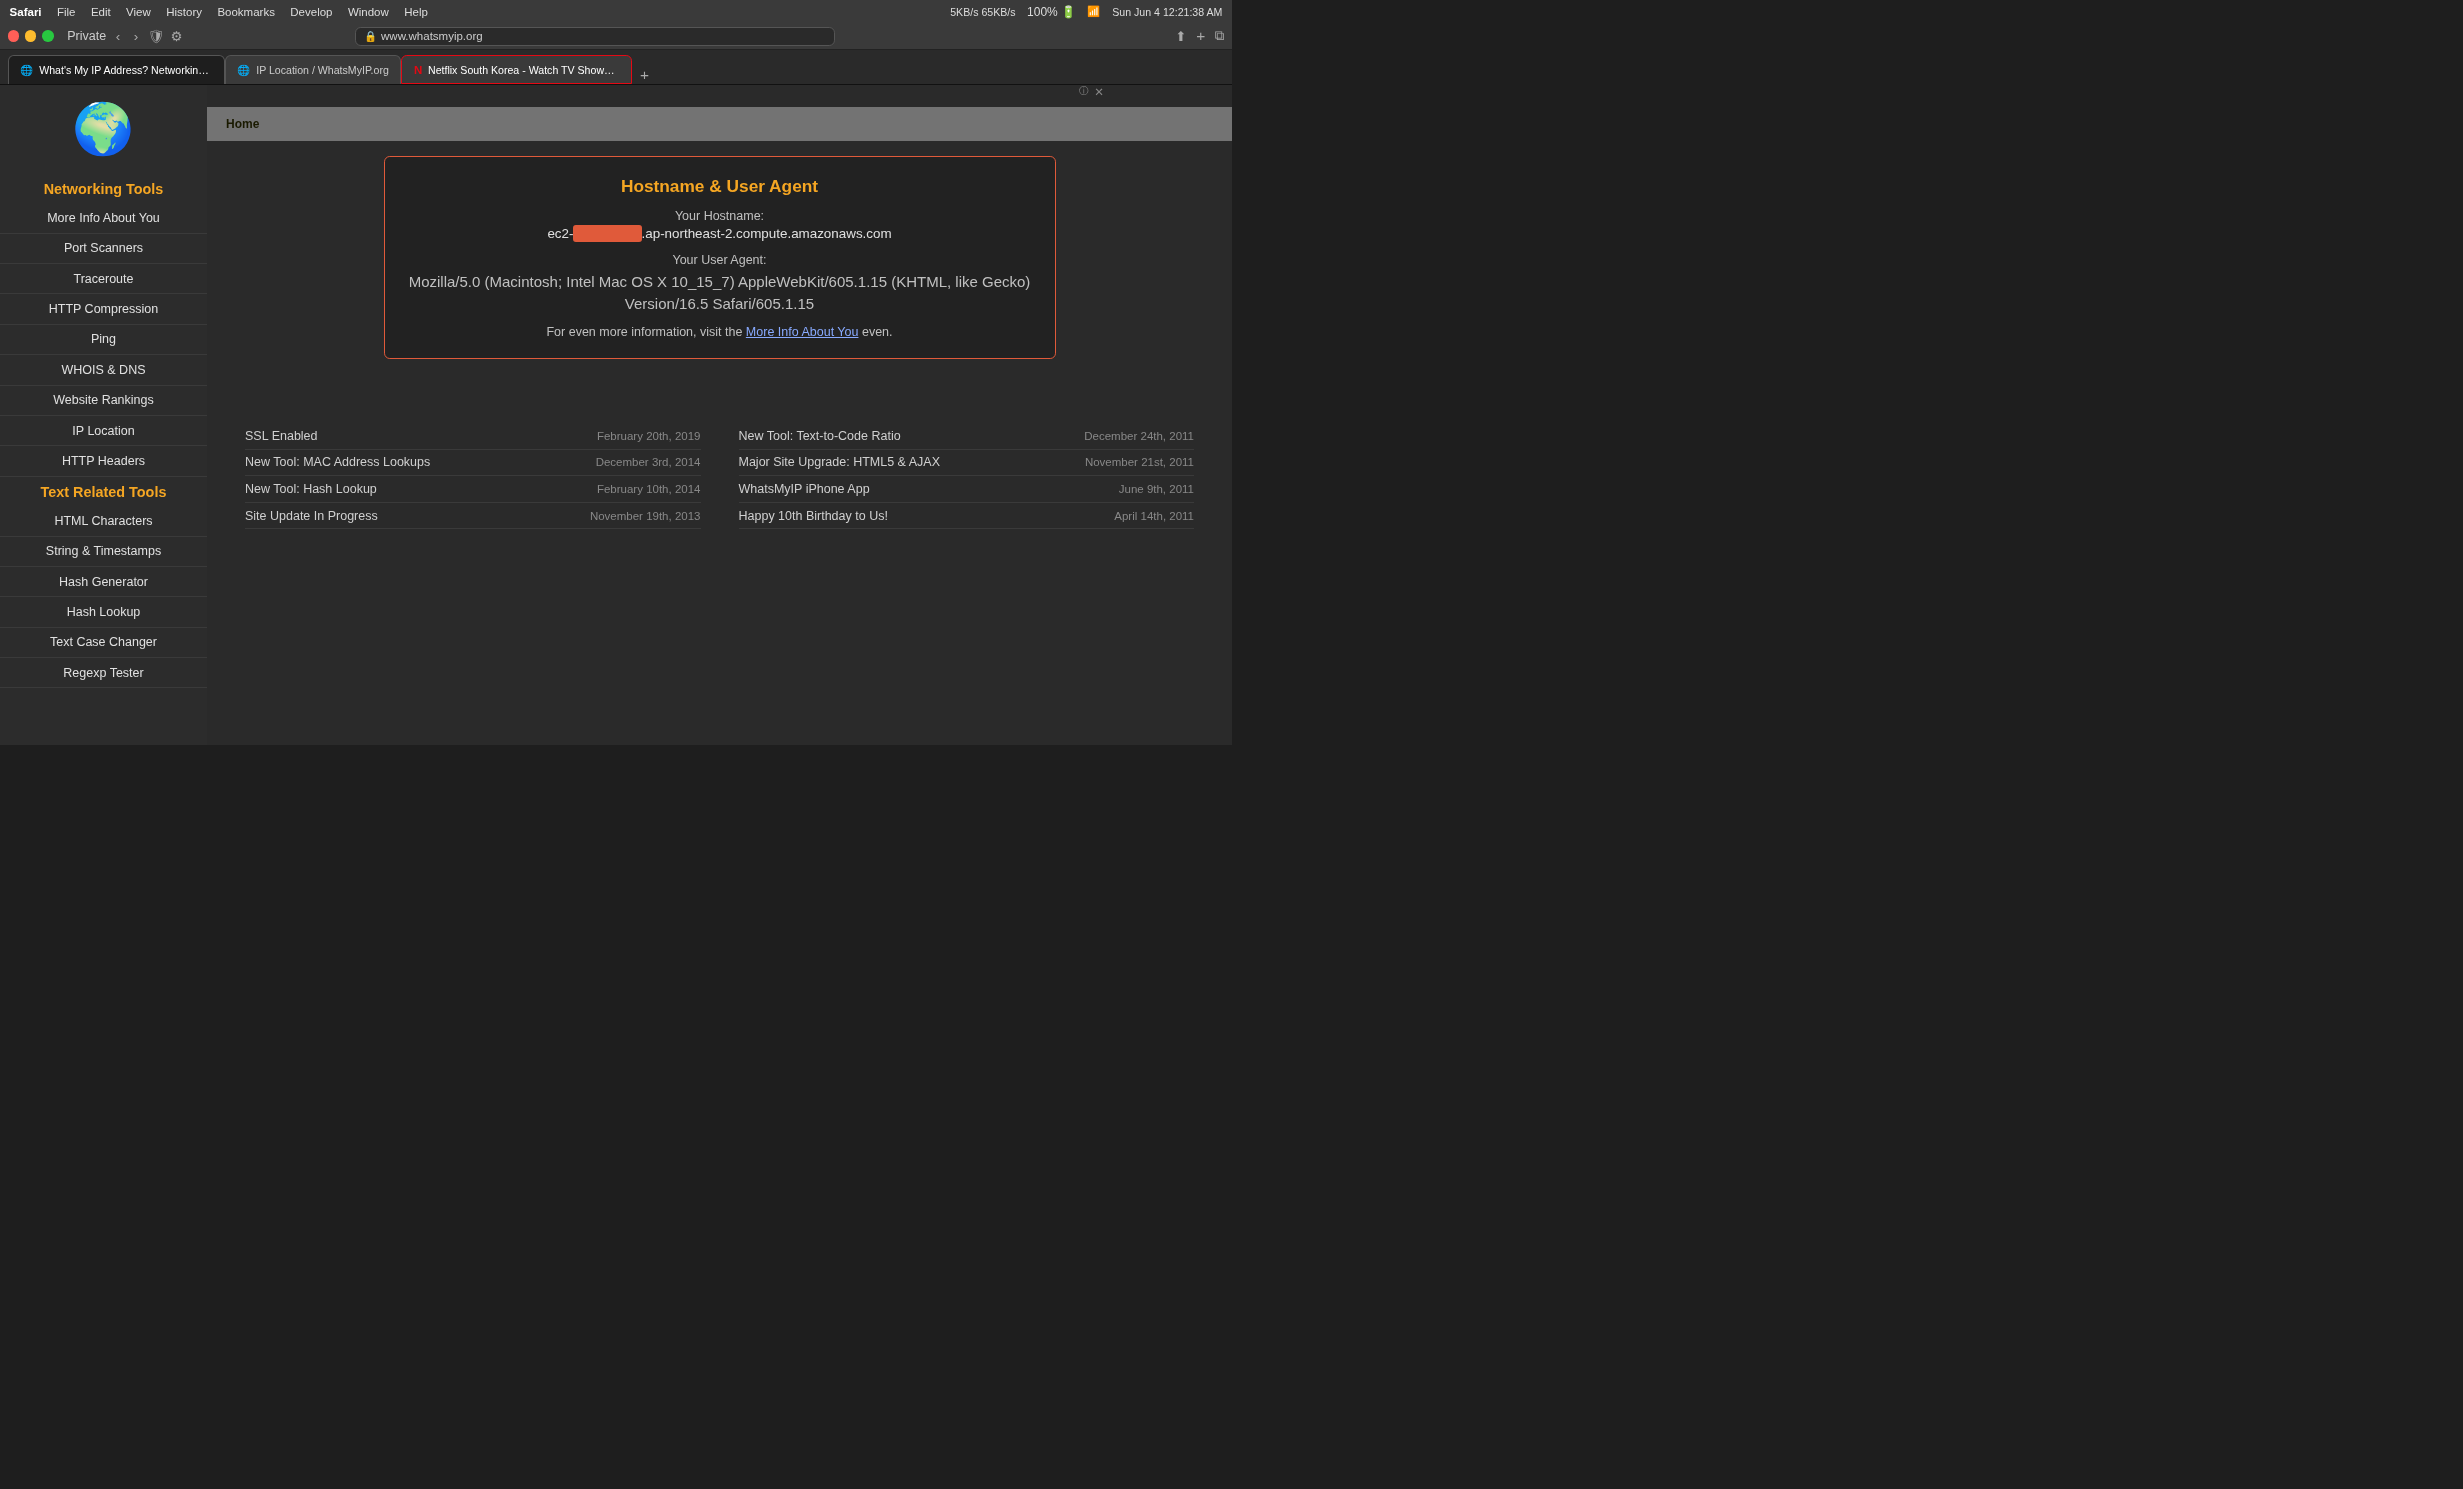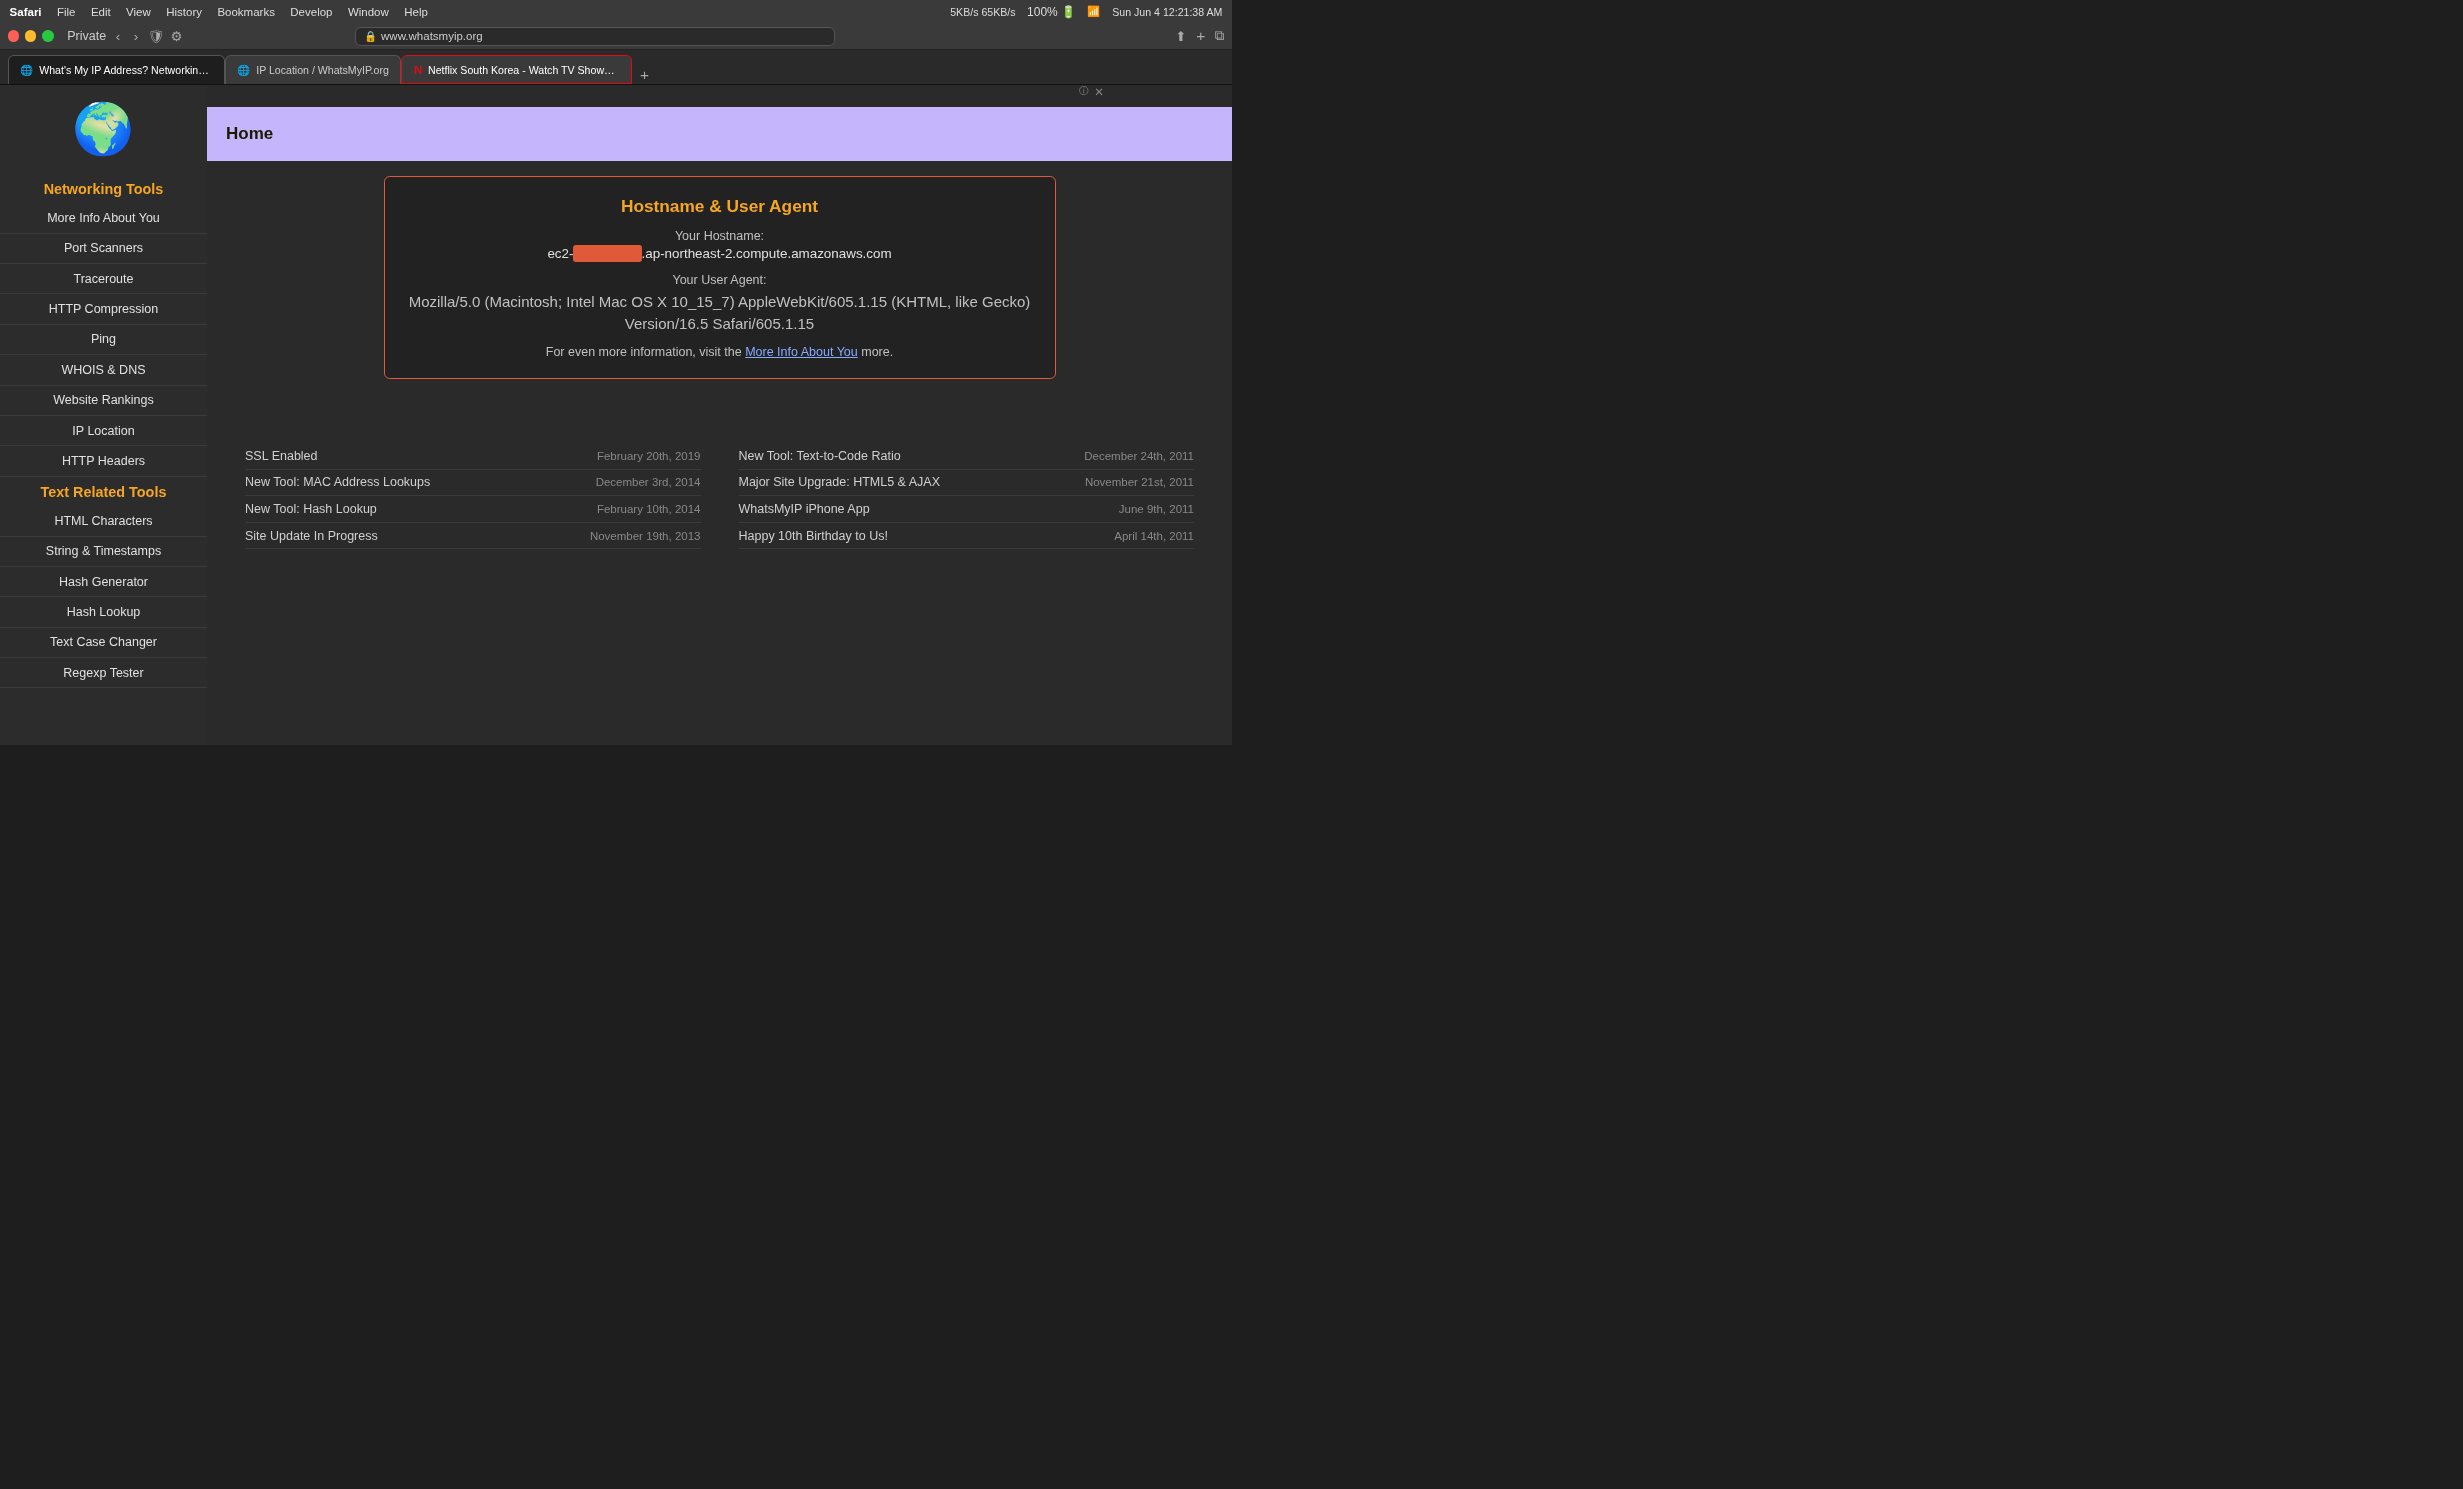--- a/index.html
+++ b/index.html
@@ -167,24 +167,24 @@
       color: #fff;
       padding: 7.7px 9.6px;
       border-radius: 3.8px;
       font-size: 10.6px;
       font-weight: bold;
       text-align: center;
     }
 
     
     .breadcrumb-bar {
-      background: #c4b5fd;
-      padding: 17px 19px;
+      background: #737373;
+      padding: 10px 19px;
       color: #1a1a00;
-      font-size: 17px;
+      font-size: 12px;
       font-weight: bold;
     }
 
     
     .info-box {
       background: #222;
       margin: 15.4px auto;
       max-width: 672px;
       border: 1.9px solid #e05a3a;
       border-radius: 5.8px;
@@ -338,21 +338,21 @@
 
     <div class="info-box">
       <div class="info-box-title">Hostname &amp; User Agent</div>
       <div class="info-label">Your Hostname:</div>
       <div class="info-hostname">
         <span>ec2-</span><span class="redacted">&nbsp;&nbsp;&nbsp;&nbsp;&nbsp;&nbsp;&nbsp;&nbsp;&nbsp;</span><span>.ap-northeast-2.compute.amazonaws.com</span>
       </div>
       <div class="info-label">Your User Agent:</div>
       <div class="info-ua">Mozilla/5.0 (Macintosh; Intel Mac OS X 10_15_7) AppleWebKit/605.1.15 (KHTML, like Gecko) Version/16.5 Safari/605.1.15</div>
       <div class="info-more">
-        <span>For even more information, visit the </span><a href="#">More Info About You</a><span> more.</span>
+        <span>For even more information, visit the </span><a href="#">More Info About You</a><span> even.</span>
       </div>
     </div>
 
     <div class="news-section">
       <div class="news-grid">
         <div id="news-left">
             <div class="news-row">
               <span class="news-item-text">SSL Enabled</span>
               <span class="news-date">February 20th, 2019</span>
             </div>

